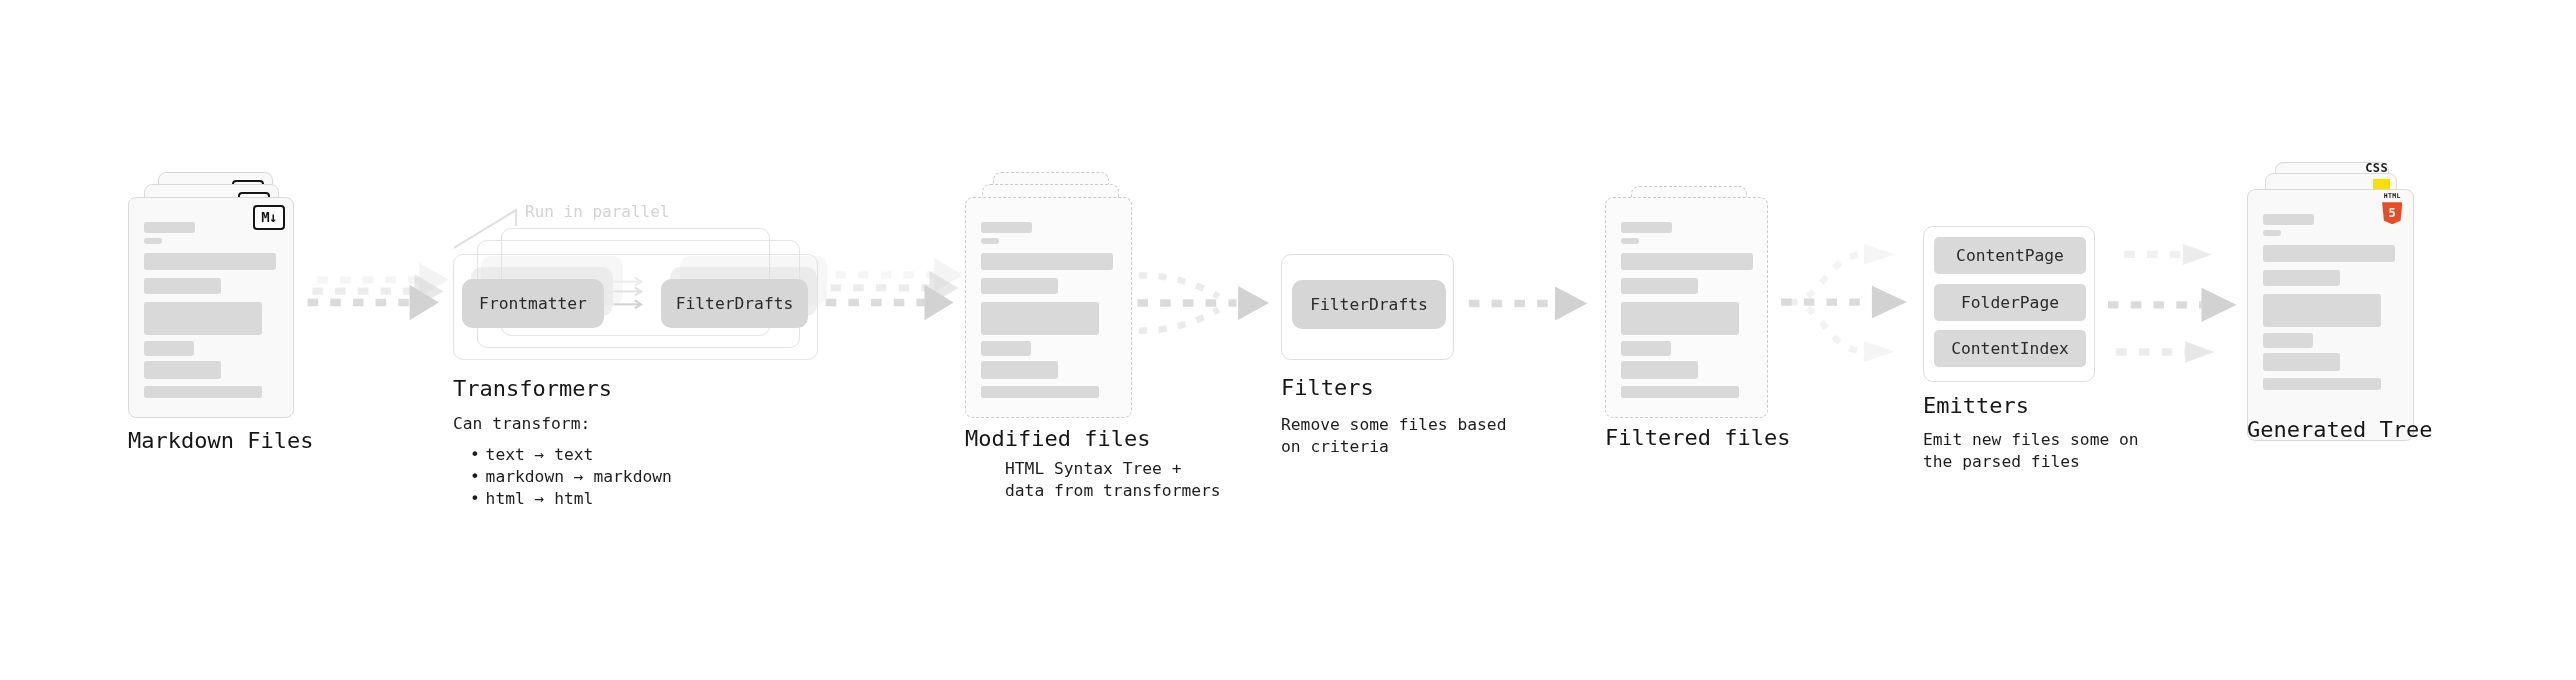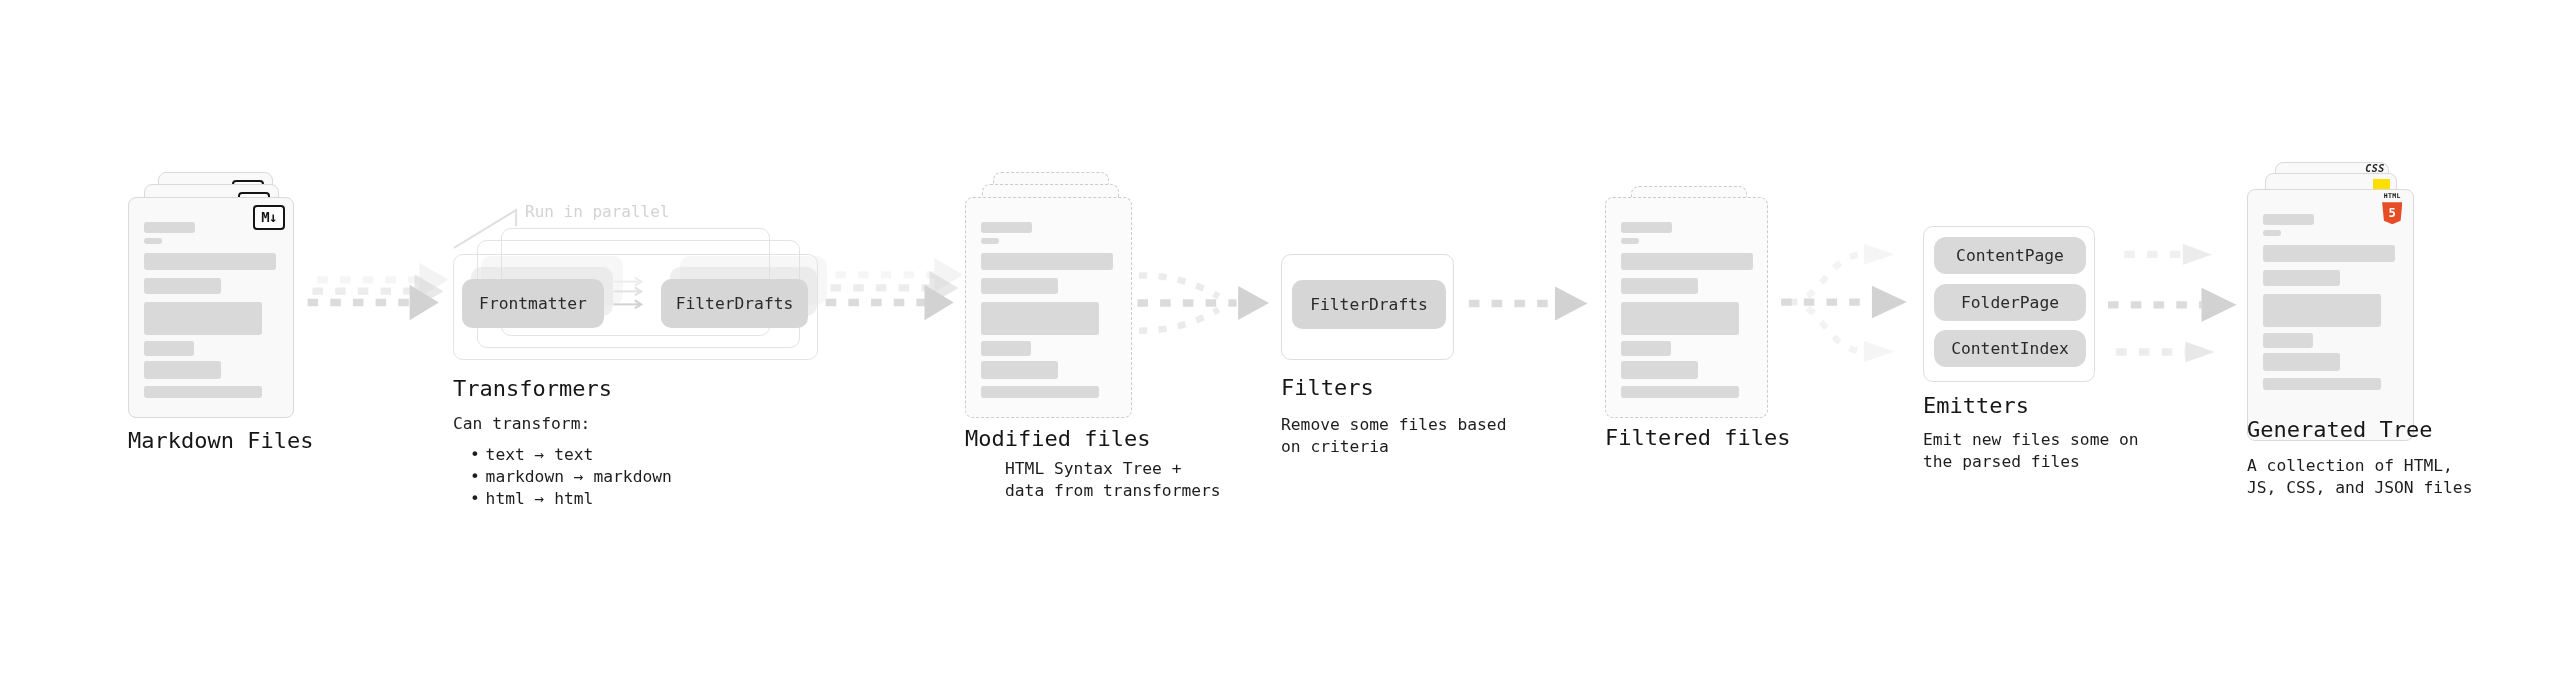--- a/index.html
+++ b/index.html
@@ -21,36 +21,36 @@
   .b4{width:77px;height:16.3px;margin-bottom:8.1px;}
   .b5{width:118px;height:32.5px;margin-bottom:6.5px;}
   .b6{width:50px;height:14.6px;margin-bottom:5.7px;}
   .b7{width:77px;height:18px;margin-bottom:6.5px;}
   .b8{width:118px;height:12.2px;}
   
   .md-badge{position:absolute;top:7.3px;right:8.1px;width:32px;height:24.4px;border:2.4px solid #151515;border-radius:4.1px;
     background:#ffffff;display:flex;align-items:center;justify-content:center;
     font-weight:bold;font-size:14px;letter-spacing:-0.8px;color:#151515;box-sizing:border-box;}
   .css-badge{position:absolute;top:1.6px;right:3.3px;width:19.5px;text-align:center;}
-  .css-word{font-size:10px;line-height:7.3px;font-weight:bold;color:#222;letter-spacing:0.4px;font-style:italic;}
+  .css-word{font-size:12px;line-height:7.3px;font-weight:bold;color:#222;letter-spacing:0.4px;}
   .css-underline{width:15.4px;height:2.4px;background:#2965f1;border-radius:0.8px;margin:0.8px auto 0 auto;}
   .js-badge{position:absolute;top:4.9px;right:6.5px;width:17px;height:9.8px;background:#ffdf00;}
   .html5-badge{position:absolute;top:3.3px;right:10.6px;width:20.3px;text-align:center;}
   .html5-word{font-size:6.5px;line-height:7.3px;font-weight:bold;color:#111;letter-spacing:0.4px;}
   .html5-shield{width:20.3px;height:22px;margin-top:1.6px;background:#e44d26;color:#ffffff;
     clip-path:polygon(0 0,100% 0,91% 84%,50% 100%,9% 84%);
     display:flex;align-items:center;justify-content:center;font-size:12.2px;font-weight:bold;}
   
   .group-box{position:absolute;border:1.6px solid #e3e3e3;border-radius:9.8px;box-sizing:border-box;background:transparent;}
   .group-box.filled{background:#ffffff;border-color:#dedede;}
   .pill{position:absolute;background:#d6d6d6;border-radius:10.6px;display:flex;align-items:center;justify-content:center;
     font-size:16.3px;color:#2a2a2a;box-sizing:border-box;white-space:nowrap;}
   .pill.ghost1{background:#dcdcdc;opacity:0.45;}
   .pill.ghost2{background:#e0e0e0;opacity:0.25;}
-  .emit-pill{border-radius:12px;background:#d9d9d9;}
+  .emit-pill{border-radius:5px;background:#d9d9d9;}
   
   .bullets{list-style:none;margin:9px;padding:0;}
   .bullets li{position:relative;padding-left:23.6px;}
   .bullets li::before{content:"•";position:absolute;left:8.1px;}
   
   svg.arr{position:absolute;overflow:visible;}
   .dash-main{stroke:#dbdbdb;stroke-width:9;stroke-dasharray:13 15;fill:none;}
   .dash-light{stroke:#ebebeb;stroke-width:8;stroke-dasharray:10 14;fill:none;}
   .head-main{fill:#d2d2d2;}
   .head-light{fill:#ededed;}
@@ -254,17 +254,15 @@
       <div class="bar b2"></div>
       <div class="bar b3"></div>
       <div class="bar b4"></div>
       <div class="bar b5"></div>
       <div class="bar b6"></div>
       <div class="bar b7"></div>
       <div class="bar b8"></div>
     </div>
   </div>
   <div class="title" style="left:2247px;top:416px;">Generated Tree</div>
-  <div class="note pre" style="left:2247px;top:455px;">A collection of HTML,
-JS, CSS, and JSON files</div>
 
 </div>
 
 
 </body></html>

